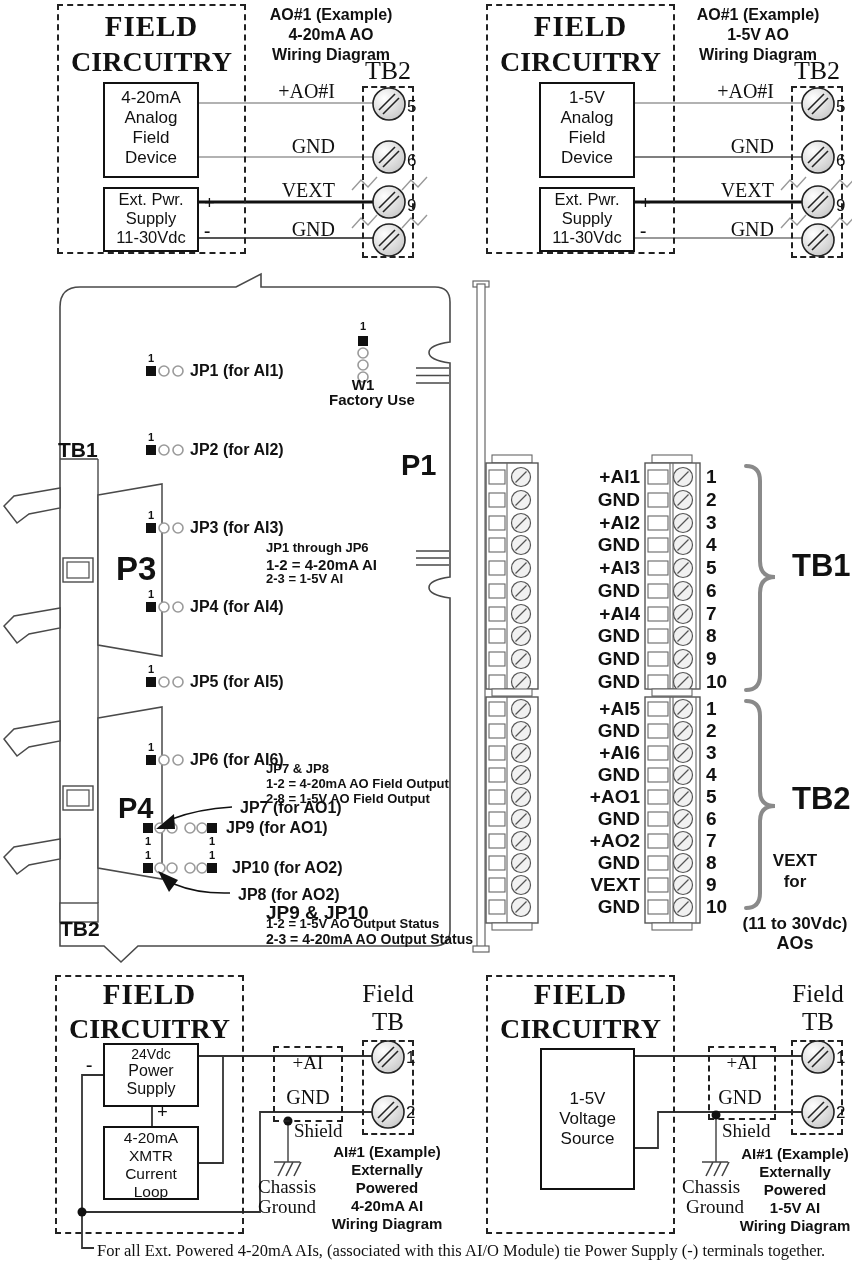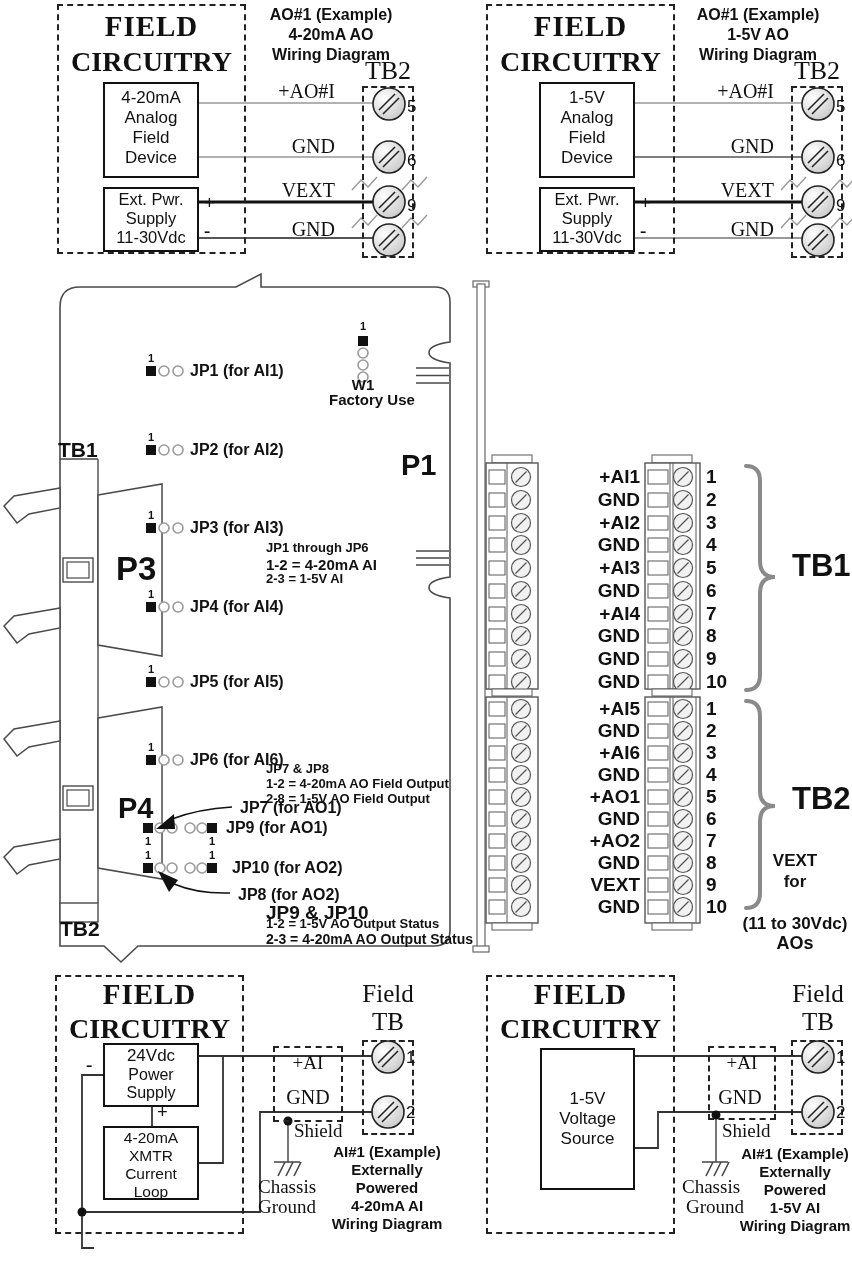--- a/index.html
+++ b/index.html
@@ -280,21 +280,21 @@
   <div class="sans" style="font-size:17px">Analog</div>
   <div class="sans" style="font-size:17px">Field</div>
   <div class="sans" style="font-size:17px">Device</div>
 </div>
 <div class="box stack" style="left:539px;top:187px;width:96px;height:65px;padding-top:1px">
   <div class="sans" style="font-size:16.5px">Ext. Pwr.</div>
   <div class="sans" style="font-size:16.5px">Supply</div>
   <div class="sans" style="font-size:16.5px">11-30Vdc</div>
 </div>
 <div class="box stack" style="left:103px;top:1043px;width:96px;height:64px;padding-top:1px">
-  <div class="sans" style="font-size:17px">24Vdc</div>
+  <div class="sans" style="font-size:14px">24Vdc</div>
   <div class="sans" style="font-size:16px">Power</div>
   <div class="sans" style="font-size:16px">Supply</div>
 </div>
 <div class="box stack" style="left:103px;top:1126px;width:96px;height:74px;padding-top:1px">
   <div class="sans" style="font-size:15.5px">4-20mA</div>
   <div class="sans" style="font-size:15.5px">XMTR</div>
   <div class="sans" style="font-size:15.5px">Current</div>
   <div class="sans" style="font-size:15.5px">Loop</div>
 </div>
 <div class="box stackc" style="left:540px;top:1048px;width:95px;height:142px">
@@ -453,14 +453,15 @@
 <div class="t serif c" style="left:708px;top:1086px;width:64px;font-size:20px">GND</div>
 <div class="t serif" style="left:722px;top:1120px;font-size:19px">Shield</div>
 <div class="t serif" style="left:682px;top:1176px;font-size:19px">Chassis</div>
 <div class="t serif" style="left:686px;top:1196px;font-size:19px">Ground</div>
 <div class="t sans b c" style="left:728px;top:1146px;width:134px;font-size:15px">AI#1 (Example)</div>
 <div class="t sans b c" style="left:728px;top:1164px;width:134px;font-size:15px">Externally</div>
 <div class="t sans b c" style="left:728px;top:1182px;width:134px;font-size:15px">Powered</div>
 <div class="t sans b c" style="left:728px;top:1200px;width:134px;font-size:15px">1-5V AI</div>
 <div class="t sans b c" style="left:728px;top:1218px;width:134px;font-size:15px">Wiring Diagram</div>
 
+<div class="t serif" style="left:97px;top:1242px;font-size:16.5px">For all Ext. Powered 4-20mA AIs, (associated with this AI/O Module) tie Power Supply (-) terminals together.</div>
 
 </div>
 
 </body></html>

